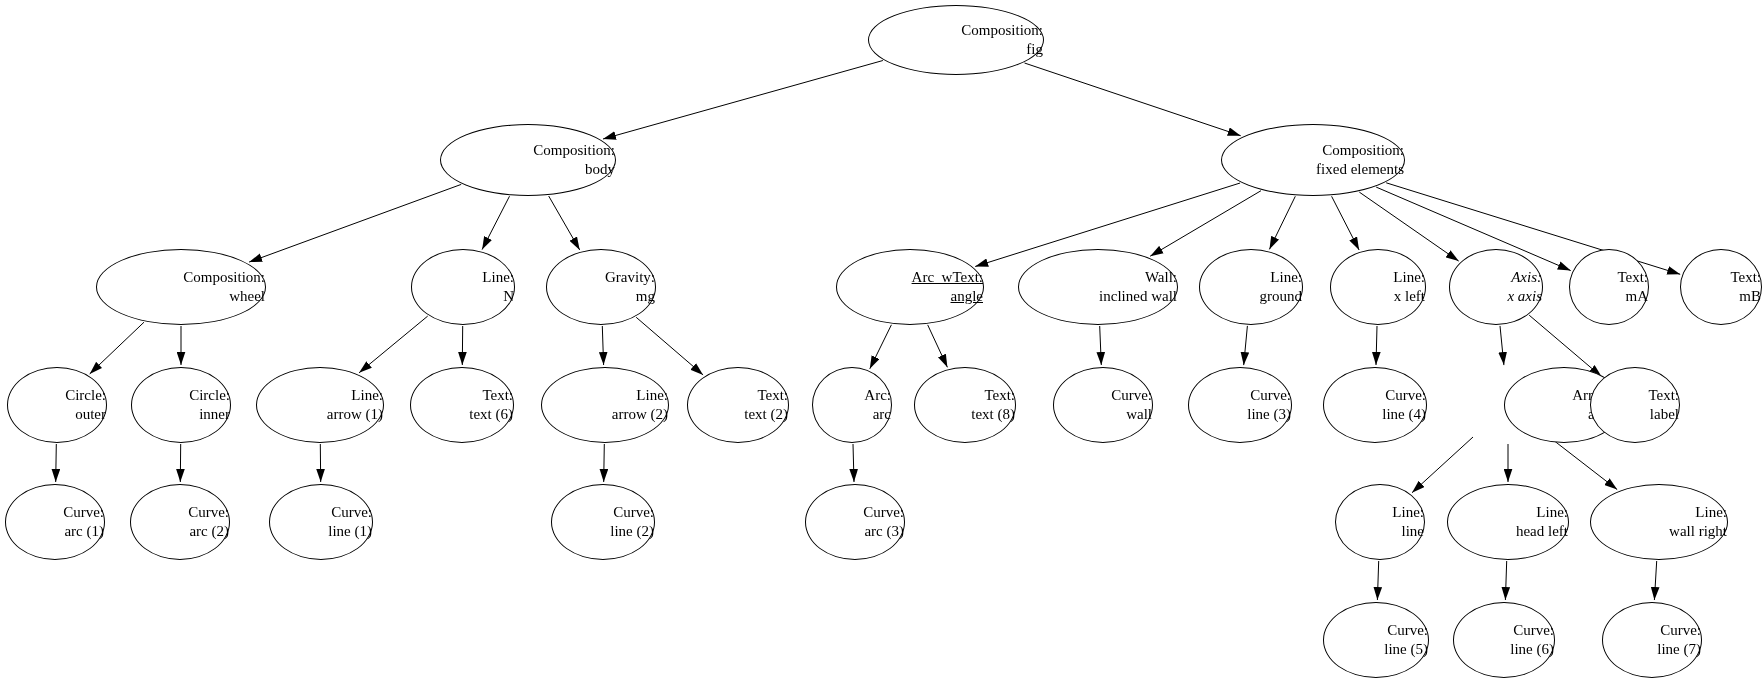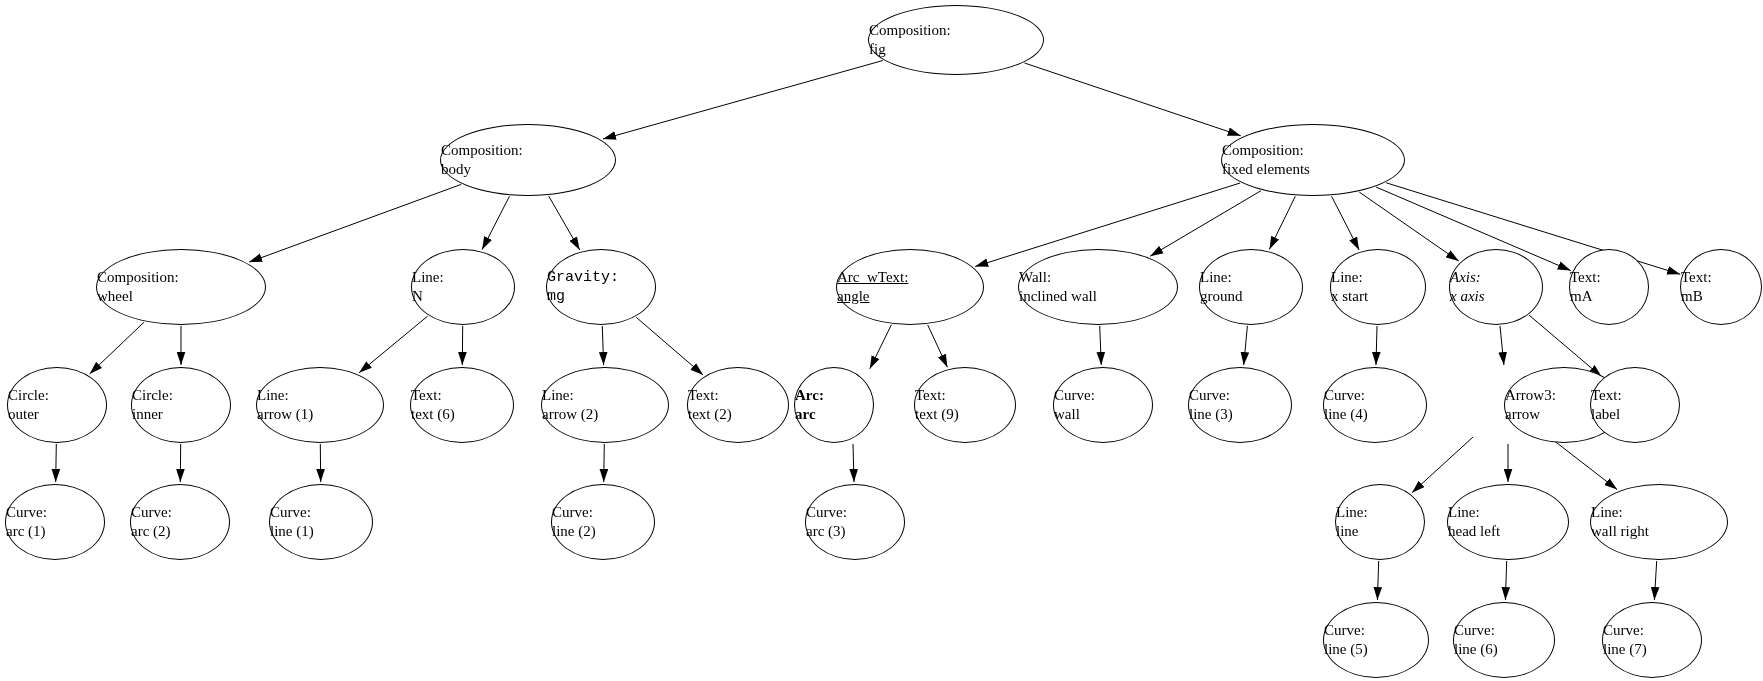--- a/index.html
+++ b/index.html
@@ -22,21 +22,21 @@
     fill: none;
   }
   .node {
     position: absolute;
     box-sizing: border-box;
     border: 1px solid #000000;
     border-radius: 50%;
     background: #ffffff;
     display: flex;
     flex-direction: column;
-    align-items: flex-start;
+    align-items: flex-end;
     justify-content: center;
     text-align: center;
     font-size: 15px;
     line-height: 19px;
     color: #000000;
     white-space: nowrap;
   }
   .node span { display: block; }
 </style>
 </head>
@@ -102,39 +102,39 @@
         <span>fixed elements</span>
       </div>
       <div class="node" style="left: 96px; top: 249px; width: 170px; height: 76px;">
         <span>Composition:</span>
         <span>wheel</span>
       </div>
       <div class="node" style="left: 411px; top: 249px; width: 104px; height: 76px;">
         <span>Line:</span>
         <span>N</span>
       </div>
-      <div class="node" style="left: 546px; top: 249px; width: 110px; height: 76px; font-family: Liberation Mono, monospace;">
+      <div class="node" style="left: 546px; top: 249px; width: 110px; height: 76px;">
         <span>Gravity:</span>
         <span>mg</span>
       </div>
       <div class="node" style="left: 836px; top: 249px; width: 148px; height: 76px; text-decoration: underline;">
         <span>Arc_wText:</span>
         <span>angle</span>
       </div>
       <div class="node" style="left: 1018px; top: 249px; width: 160px; height: 76px;">
         <span>Wall:</span>
         <span>inclined wall</span>
       </div>
       <div class="node" style="left: 1199px; top: 249px; width: 104px; height: 76px;">
         <span>Line:</span>
         <span>ground</span>
       </div>
       <div class="node" style="left: 1330px; top: 249px; width: 96px; height: 76px;">
         <span>Line:</span>
-        <span>x start</span>
+        <span>x left</span>
       </div>
       <div class="node" style="left: 1449px; top: 249px; width: 94px; height: 76px; font-style: italic;">
         <span>Axis:</span>
         <span>x axis</span>
       </div>
       <div class="node" style="left: 1569px; top: 249px; width: 80px; height: 76px;">
         <span>Text:</span>
         <span>mA</span>
       </div>
       <div class="node" style="left: 1680px; top: 249px; width: 82px; height: 76px;">
@@ -158,27 +158,27 @@
         <span>text (6)</span>
       </div>
       <div class="node" style="left: 541px; top: 367px; width: 128px; height: 76px;">
         <span>Line:</span>
         <span>arrow (2)</span>
       </div>
       <div class="node" style="left: 687px; top: 367px; width: 102px; height: 76px;">
         <span>Text:</span>
         <span>text (2)</span>
       </div>
-      <div class="node" style="left: 794px; top: 367px; width: 80px; height: 76px; font-weight: bold;">
+      <div class="node" style="left: 812px; top: 367px; width: 80px; height: 76px;">
         <span>Arc:</span>
         <span>arc</span>
       </div>
       <div class="node" style="left: 914px; top: 367px; width: 102px; height: 76px;">
         <span>Text:</span>
-        <span>text (9)</span>
+        <span>text (8)</span>
       </div>
       <div class="node" style="left: 1053px; top: 367px; width: 100px; height: 76px;">
         <span>Curve:</span>
         <span>wall</span>
       </div>
       <div class="node" style="left: 1188px; top: 367px; width: 104px; height: 76px;">
         <span>Curve:</span>
         <span>line (3)</span>
       </div>
       <div class="node" style="left: 1323px; top: 367px; width: 104px; height: 76px;">

